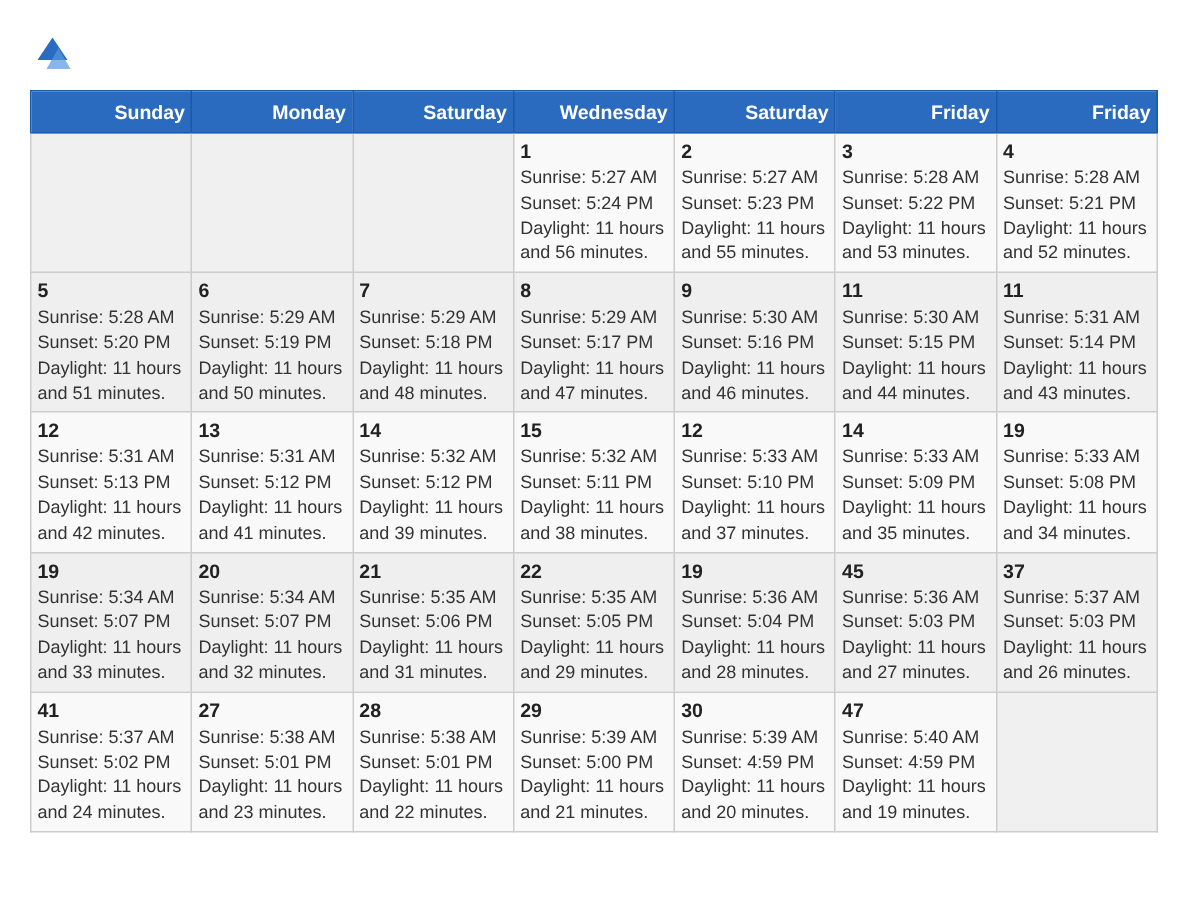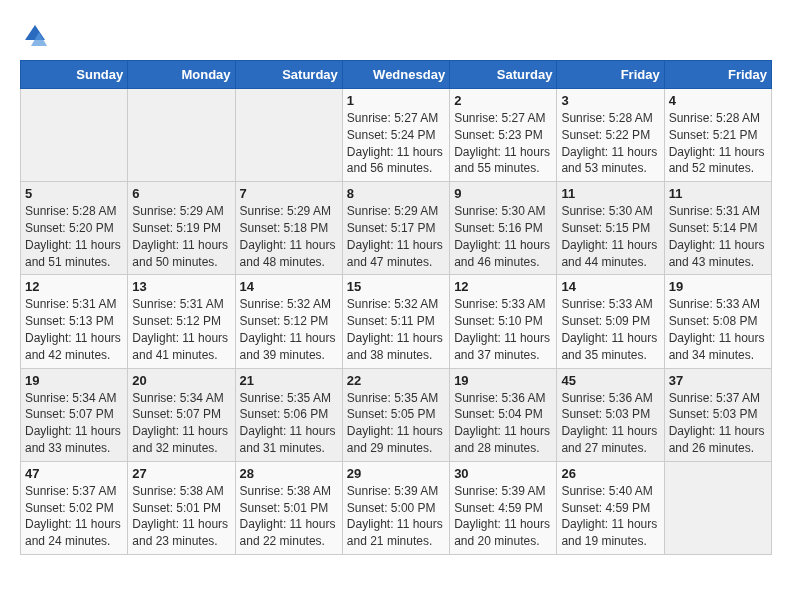--- a/index.html
+++ b/index.html
@@ -311,21 +311,21 @@
         <td>
           <span class="day-num">37</span>
           <div class="day-info" style="white-space: pre-line;">Sunrise: 5:37 AM
 Sunset: 5:03 PM
 Daylight: 11 hours
 and 26 minutes.</div>
         </td>
       </tr>
       <tr>
         <td>
-          <span class="day-num">47</span>
+          <span class="day-num">41</span>
           <div class="day-info" style="white-space: pre-line;">Sunrise: 5:37 AM
 Sunset: 5:02 PM
 Daylight: 11 hours
 and 24 minutes.</div>
         </td>
         <td>
           <span class="day-num">27</span>
           <div class="day-info" style="white-space: pre-line;">Sunrise: 5:38 AM
 Sunset: 5:01 PM
 Daylight: 11 hours
@@ -346,21 +346,21 @@
 and 21 minutes.</div>
         </td>
         <td>
           <span class="day-num">30</span>
           <div class="day-info" style="white-space: pre-line;">Sunrise: 5:39 AM
 Sunset: 4:59 PM
 Daylight: 11 hours
 and 20 minutes.</div>
         </td>
         <td>
-          <span class="day-num">26</span>
+          <span class="day-num">47</span>
           <div class="day-info" style="white-space: pre-line;">Sunrise: 5:40 AM
 Sunset: 4:59 PM
 Daylight: 11 hours
 and 19 minutes.</div>
         </td>
         <td class="empty-cell"></td>
       </tr>
     </tbody>
 </table>
 

